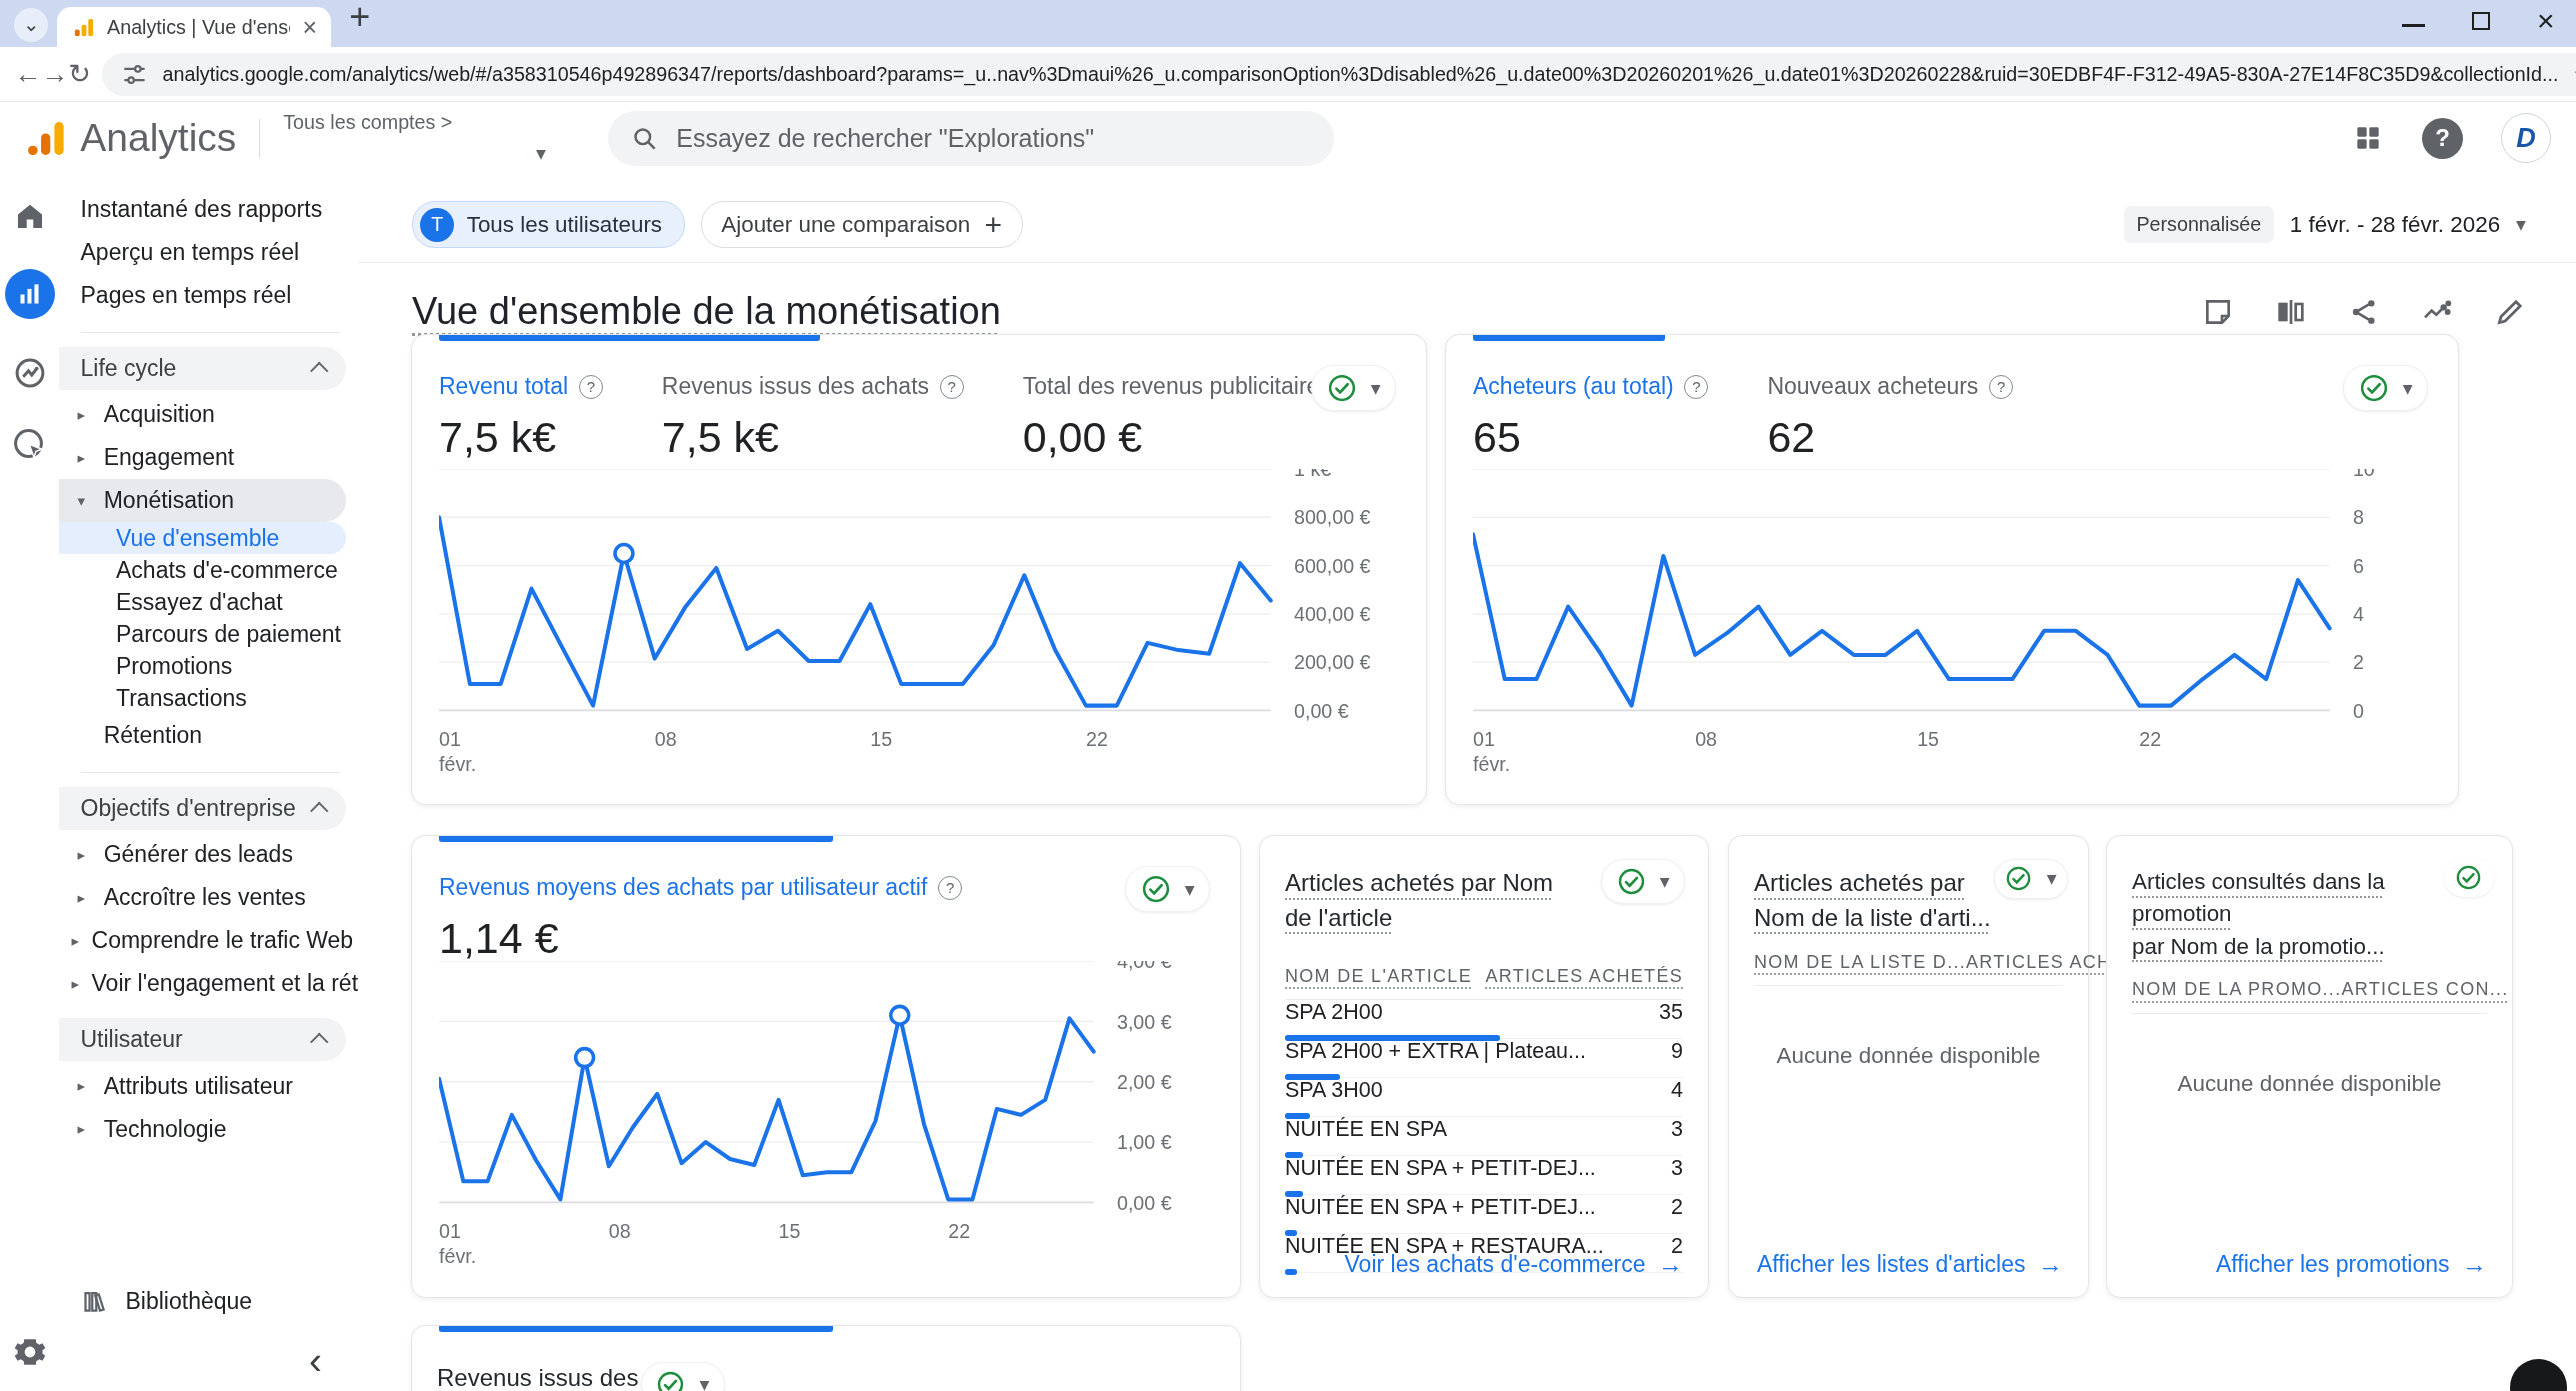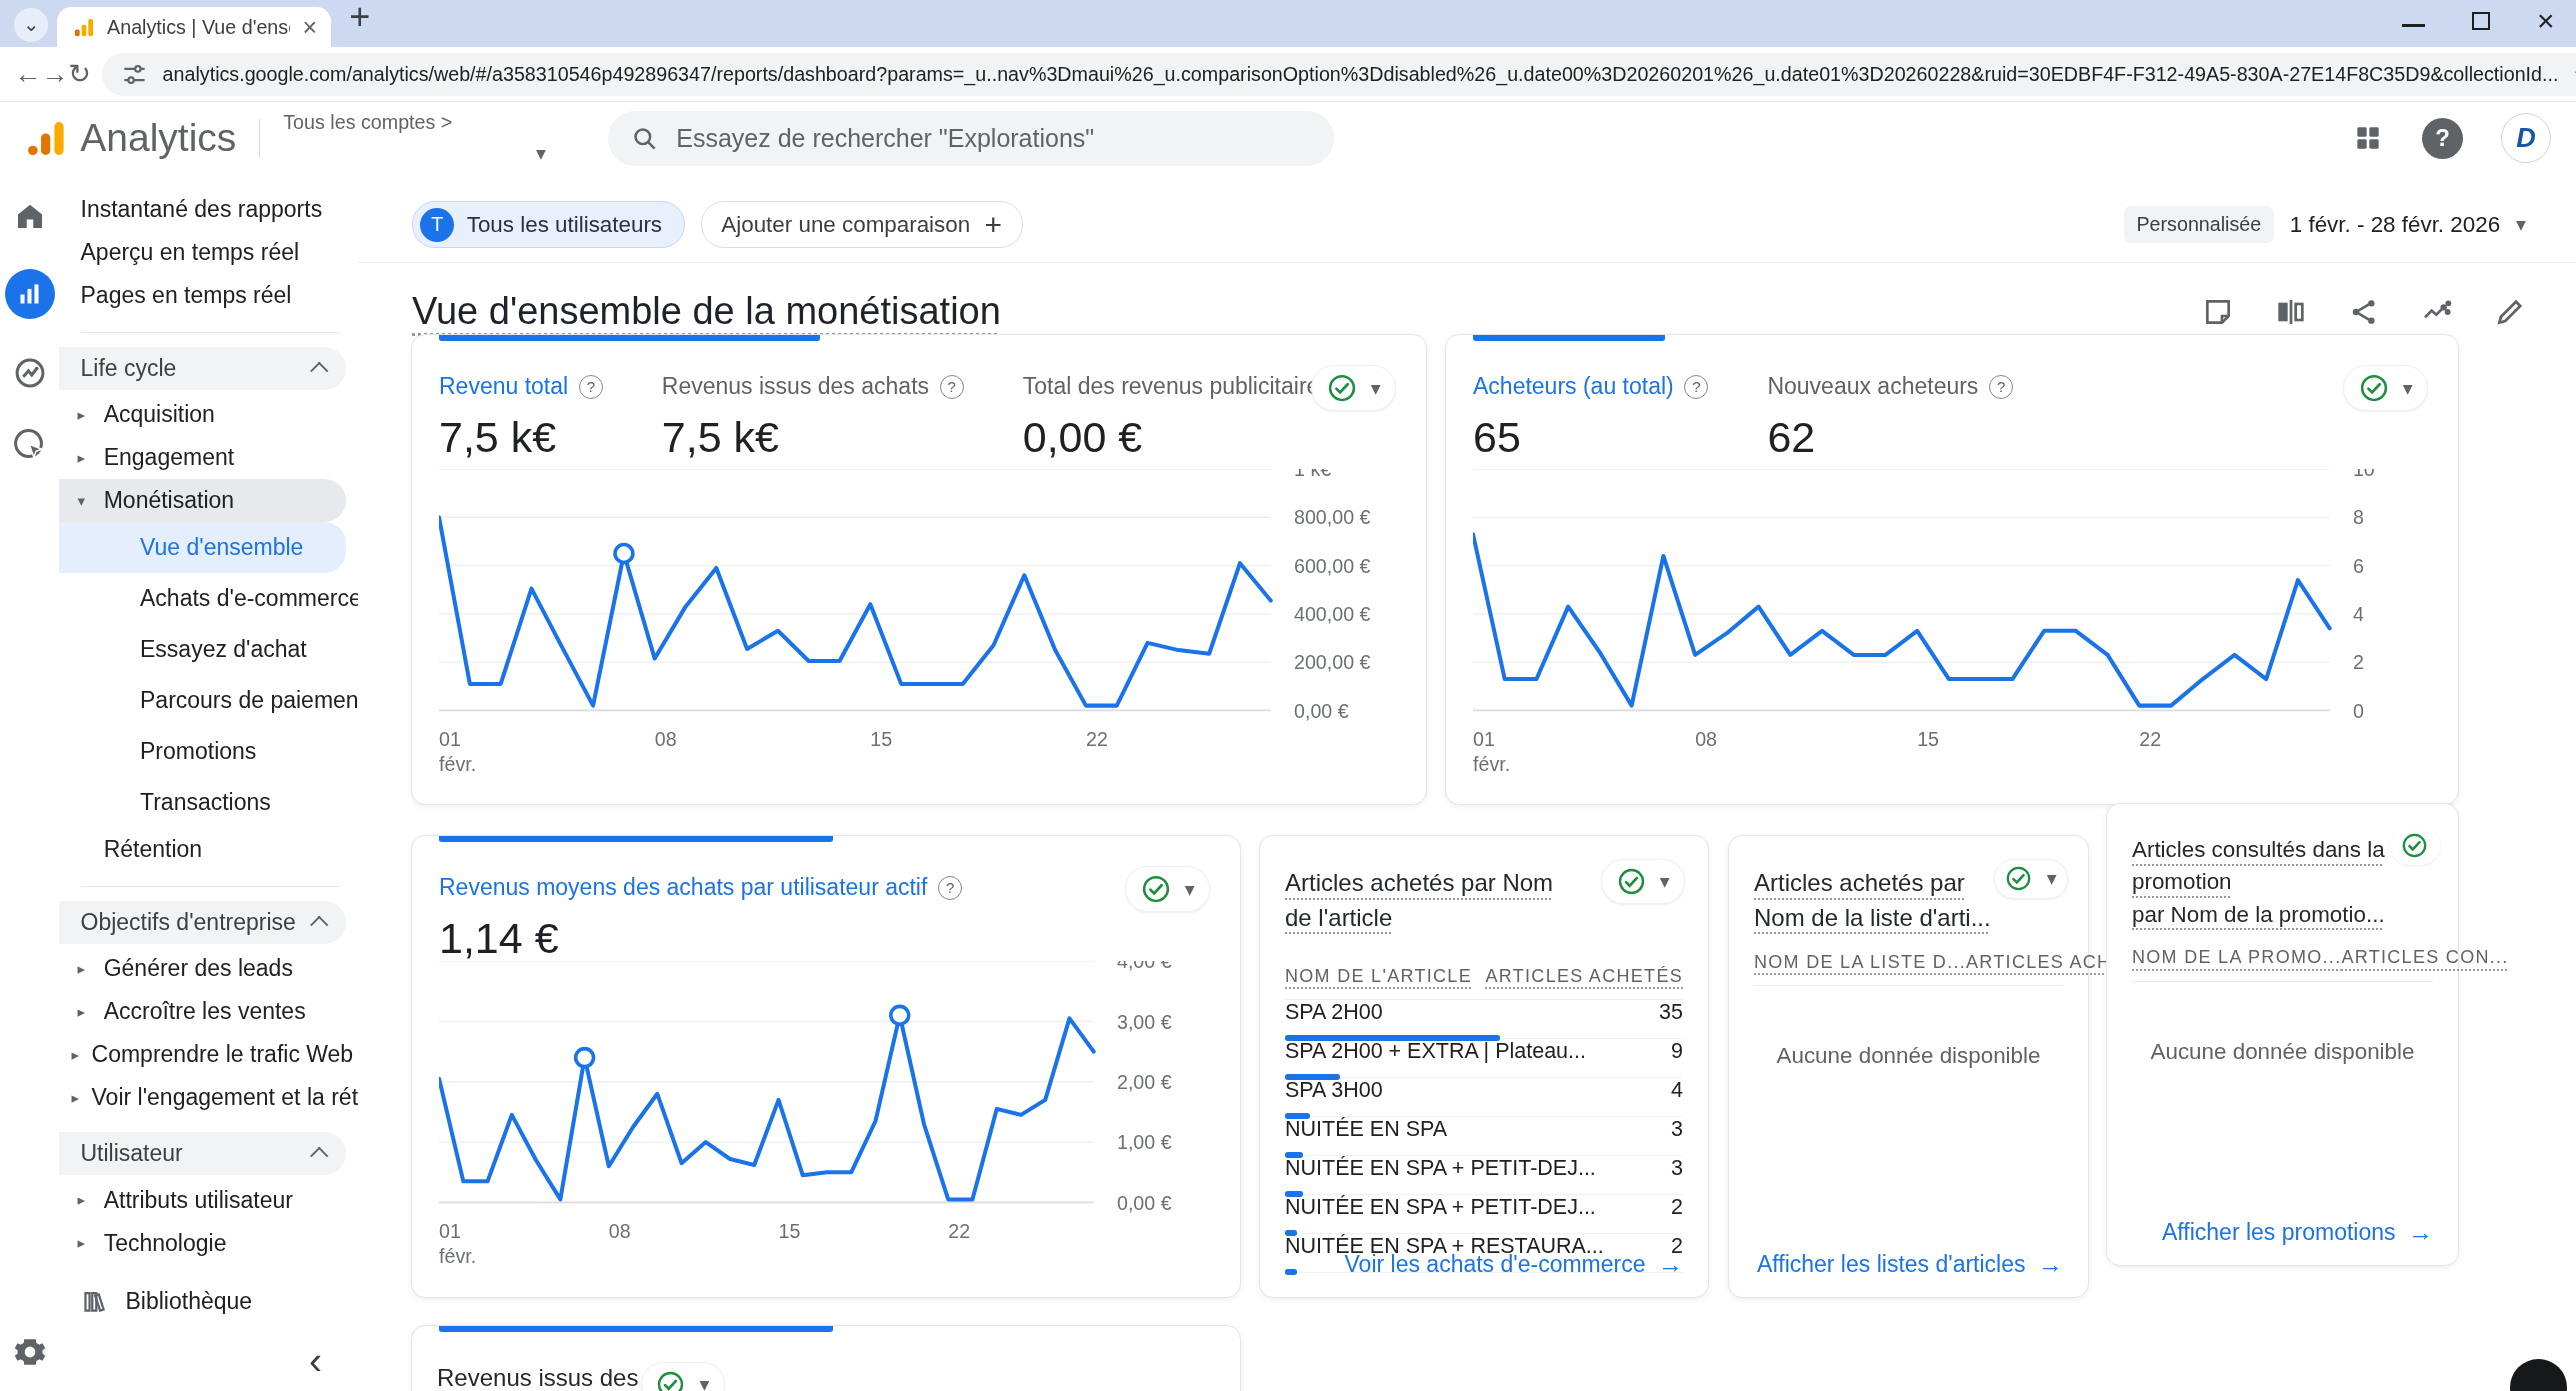--- a/index.html
+++ b/index.html
@@ -40,21 +40,21 @@
 .rail{width:59px;position:relative;display:flex;flex-direction:column;align-items:center;padding-top:25px;gap:36px;background:#fff}
 .railsel{width:50px;height:50px;border-radius:50%;background:#1a73e8;display:grid;place-items:center}
 .railgear{position:absolute;bottom:23px}
 .sidenav{width:299px;position:relative;background:#fff;padding-top:14.3px;font-size:23px;color:#202124}
 .sn-top{height:43px;display:flex;align-items:center;padding-left:21.5px;white-space:nowrap}
 .sn-div{height:0.9px;background:#e4e6e8;margin:14.3px 18px 14.3px 21.5px}
 .sn-head{height:43px;display:flex;align-items:center;justify-content:space-between;background:#f1f3f4;border-radius:0 21.5px 21.5px 0;margin:12.5px 12.5px 3.6px 0;padding:0 19.7px 0 21.5px;color:#3c4043}
 .sn-parent{height:43px;display:flex;align-items:center;gap:12.5px;padding-left:12.5px;white-space:nowrap}
 .sn-parent .arr{width:19.7px;font-size:15px;color:#5f6368;text-align:center}
 .sn-parent.act{background:#e7e9ec;border-radius:0 21.5px 21.5px 0;margin-right:12.5px}
-.sn-child{height:51px;display:flex;align-items:center;padding-left:81px;white-space:nowrap}
+.sn-child{height:32px;display:flex;align-items:center;padding-left:57px;white-space:nowrap}
 .sn-child.sel{background:#e4eefc;color:#1a73e8;border-radius:0 21.5px 21.5px 0;margin-right:12.5px}
 .chev{width:12.5px;height:12.5px;border-right:2.7px solid #5f6368;border-bottom:2.7px solid #5f6368;transform:rotate(-135deg);margin-top:5.4px}
 .sn-lib{position:absolute;bottom:77px;left:21.5px;display:flex;align-items:center;gap:18px;font-size:23px}
 .sn-collapse{position:absolute;bottom:9px;right:36px;font-size:39px;color:#3c4043}
 
 .main{flex:1;background:#fff;position:relative}
 .controls{display:flex;align-items:center;margin-top:27px;padding:0 50px 14.3px 54px;border-bottom:0.9px solid #e8eaed}
 .chipusers{height:47px;background:#e9f0fd;border:0.9px solid #c3d7f8;border-radius:23px;display:flex;align-items:center;gap:12.5px;padding:0 21.5px 0 7.2px;font-size:22.4px;color:#28313c}
 .tbadge{width:34px;height:34px;border-radius:50%;background:#1a73e8;color:#fff;font-size:19.7px;display:grid;place-items:center}
 .chipadd{height:47px;border:0.9px solid #dadce0;border-radius:23px;display:flex;align-items:center;gap:14.3px;padding:0 19.7px;margin-left:16px;font-size:22.4px;color:#3c4043}
@@ -559,21 +559,21 @@
     <span class="colh">NOM DE LA LISTE D...</span>
     <span class="colh">ARTICLES ACH...</span>
   </div>
   <div class="empty">Aucune donnée disponible</div>
   <div class="cardlink">
     <span>Afficher les listes d'articles</span>
       <span class="arrowr">→</span>
   </div>
 </div>
 
-<div class="card cardpad" style="left:2106px;top:803px;width:353px;height:463px">
+<div class="card cardpad" style="left:2106px;top:835px;width:407px;height:463px">
   <div class="ctitle" style="font-size:22.4px">
     <div>Articles consultés dans la promotion</div>
     <div>par Nom de la promotio...</div>
   </div>
   <div class="okchip" style="top:21.5px;right:18px;padding:5.4px 10.7px;border-color:transparent">
     <svg width="27" height="27" viewBox="0 0 24 24">
         <circle cx="12" cy="12" r="9.5" fill="none" stroke="#1e8e3e" stroke-width="2"></circle>
         <path d="M7.5 12.5l3 3L16.5 9" fill="none" stroke="#1e8e3e" stroke-width="2.2" stroke-linecap="round"></path>
       </svg>
   </div>

